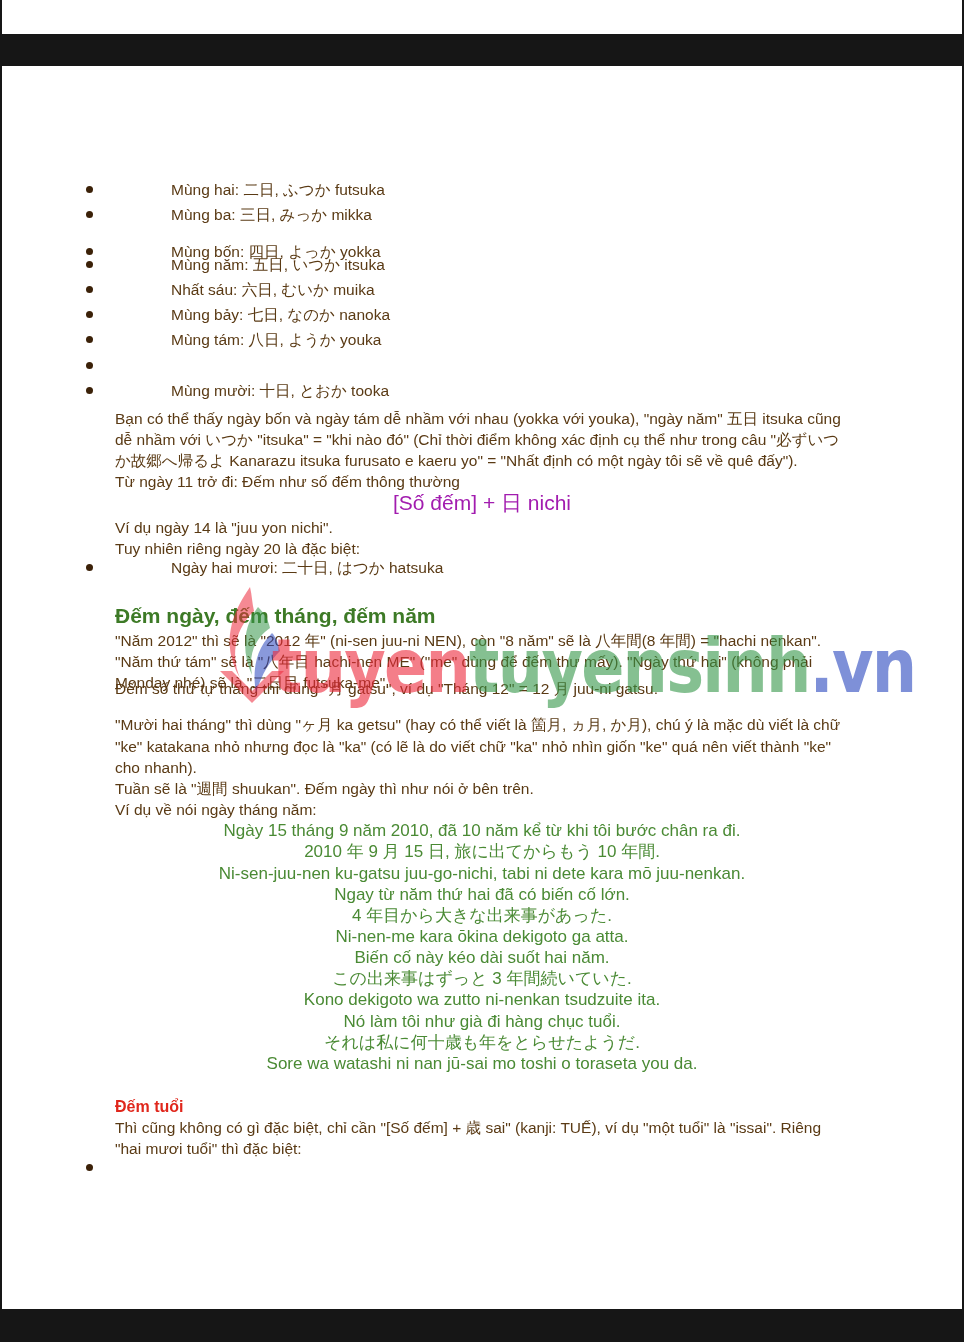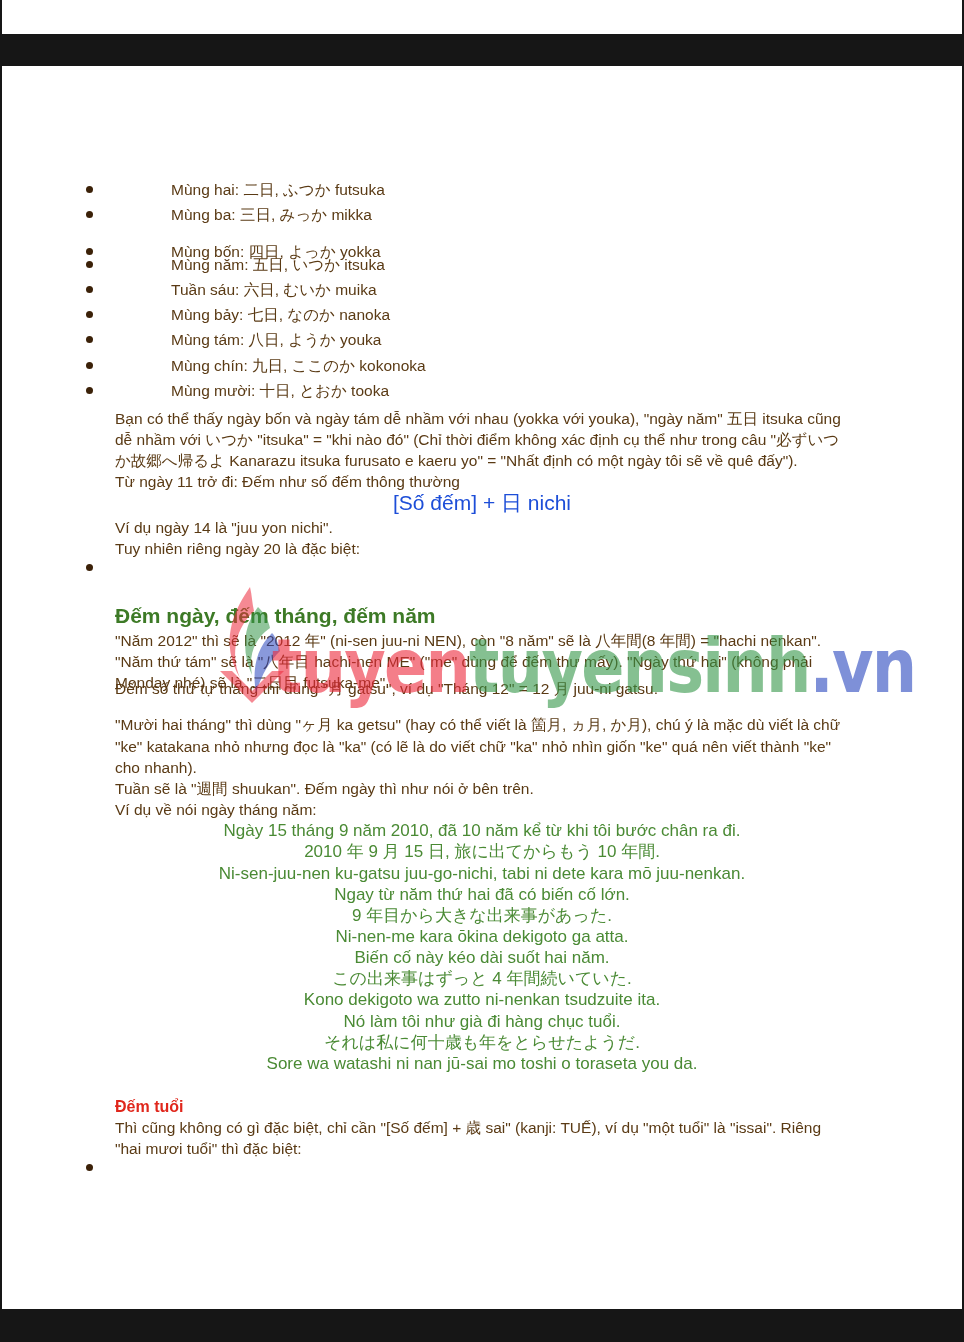--- a/index.html
+++ b/index.html
@@ -10,21 +10,21 @@
   }
   .frame-left { position: absolute; left: 0; top: 0; width: 2px; height: 1342px; background: #161616; }
   .frame-right { position: absolute; right: 0; top: 0; width: 2px; height: 1342px; background: #161616; }
   .bar-top { position: absolute; left: 0; top: 34px; width: 964px; height: 32px; background: #161616; }
   .bar-bottom { position: absolute; left: 0; top: 1309px; width: 964px; height: 33px; background: #161616; }
   .page { position: absolute; left: 2px; top: 66px; width: 960px; height: 1243px; background: #fff; }
   .t { position: absolute; left: 115px; font-size: 15.5px; line-height: 21px; color: #5a3a14; white-space: nowrap; }
   .bullet-row { position: absolute; left: 0; width: 900px; height: 21px; font-size: 15.5px; line-height: 21px; color: #5a3a14; text-align: right; }
   .bullet-dot { position: absolute; left: 86px; top: 7px; width: 7px; height: 7px; border-radius: 50%; background: #3b2108; }
   .bullet-text { position: absolute; left: 171px; top: 0; white-space: nowrap; }
-  .formula { position: absolute; left: 393px; top: 490px; font-size: 21px; line-height: 26px; color: #1d4ed8; white-space: nowrap; }
+  .formula { position: absolute; left: 393px; top: 490px; font-size: 21px; line-height: 26px; color: #a21caf; white-space: nowrap; }
   .h2 { position: absolute; left: 115px; top: 602px; font-size: 21px; font-weight: bold; color: #3d7a26; white-space: nowrap; line-height: 28px; }
   .h3 { position: absolute; left: 115px; top: 1096px; font-size: 16px; font-weight: bold; color: #e0271c; white-space: nowrap; line-height: 21px; }
   .center-line { position: absolute; left: 0; width: 964px; text-align: center; font-size: 17px; line-height: 21px; color: #4a8a34; white-space: nowrap; }
 
   .watermark { position: absolute; left: 212px; top: 583px; width: 480px; height: 130px; pointer-events: none; }
   .wm-text { position: absolute; left: 60px; top: 38px; font-size: 74px; font-weight: bold; line-height: 90px; letter-spacing: -2px; white-space: nowrap; font-family: "DejaVu Sans", sans-serif; transform: scaleX(0.86); transform-origin: left; }
   .wm-red { color: rgba(236, 40, 58, 0.6); }
   .wm-green { color: rgba(52, 150, 72, 0.6); }
   .wm-blue { color: rgba(40, 70, 190, 0.6); }
 </style>
@@ -49,75 +49,75 @@
   <div class="bullet-row" style="top:241px">
       <span class="bullet-dot"></span>
       <span class="bullet-text">Mùng bốn: 四日, よっか yokka</span>
     </div>
   <div class="bullet-row" style="top:254px">
       <span class="bullet-dot"></span>
       <span class="bullet-text">Mùng năm: 五日, いつか itsuka</span>
     </div>
   <div class="bullet-row" style="top:279px">
       <span class="bullet-dot"></span>
-      <span class="bullet-text">Tuần sáu: 六日, むいか muika</span>
+      <span class="bullet-text">Nhất sáu: 六日, むいか muika</span>
     </div>
   <div class="bullet-row" style="top:304px">
       <span class="bullet-dot"></span>
       <span class="bullet-text">Mùng bảy: 七日, なのか nanoka</span>
     </div>
   <div class="bullet-row" style="top:329px">
       <span class="bullet-dot"></span>
       <span class="bullet-text">Mùng tám: 八日, ようか youka</span>
     </div>
   <div class="bullet-row" style="top:355px">
       <span class="bullet-dot"></span>
-      <span class="bullet-text">Mùng chín: 九日, ここのか kokonoka</span>
     </div>
   <div class="bullet-row" style="top:380px">
       <span class="bullet-dot"></span>
       <span class="bullet-text">Mùng mười: 十日, とおか tooka</span>
     </div>
 </div>
 
 <div class="t" style="top:408px">Bạn có thể thấy ngày bốn và ngày tám dễ nhầm với nhau (yokka với youka), "ngày năm" 五日 itsuka cũng</div>
 <div class="t" style="top:429px">dễ nhầm với いつか "itsuka" = "khi nào đó" (Chỉ thời điểm không xác định cụ thể như trong câu "必ずいつ</div>
 <div class="t" style="top:450px">か故郷へ帰るよ Kanarazu itsuka furusato e kaeru yo" = "Nhất định có một ngày tôi sẽ về quê đấy").</div>
 <div class="t" style="top:471px">Từ ngày 11 trở đi: Đếm như số đếm thông thường</div>
 
 <div class="formula">[Số đếm] + 日 nichi</div>
 
 <div class="t" style="top:517px">Ví dụ ngày 14 là "juu yon nichi".</div>
 <div class="t" style="top:538px">Tuy nhiên riêng ngày 20 là đặc biệt:</div>
 
 <div class="bullet-row" style="top:557px">
     <span class="bullet-dot"></span>
+    <span class="bullet-text">Ngày hai mươi: 二十日, はつか hatsuka</span>
   </div>
 
 <div class="h2">Đếm ngày, đếm tháng, đếm năm</div>
 
 <div class="t" style="top:630px">"Năm 2012" thì sẽ là "2012 年" (ni-sen juu-ni NEN), còn "8 năm" sẽ là 八年間(8 年間) = "hachi nenkan".</div>
 <div class="t" style="top:651px">"Năm thứ tám" sẽ là "八年目 hachi-nen ME" ("me" dùng để đếm thư mấy). "Ngày thứ hai" (không phải</div>
 <div class="t" style="top:672px">Monday nhé) sẽ là "二日目 futsuka-me".</div>
 <div class="t" style="top:678px">Đếm số thứ tự tháng thì dùng "月 gatsu", ví dụ "Tháng 12" = 12 月 juu-ni gatsu.</div>
 <div class="t" style="top:714px">"Mười hai tháng" thì dùng "ヶ月 ka getsu" (hay có thể viết là 箇月, ヵ月, か月), chú ý là mặc dù viết là chữ</div>
 <div class="t" style="top:736px">"ke" katakana nhỏ nhưng đọc là "ka" (có lẽ là do viết chữ "ka" nhỏ nhìn giốn "ke" quá nên viết thành "ke"</div>
 <div class="t" style="top:757px">cho nhanh).</div>
 <div class="t" style="top:778px">Tuần sẽ là "週間 shuukan". Đếm ngày thì như nói ở bên trên.</div>
 <div class="t" style="top:799px">Ví dụ về nói ngày tháng năm:</div>
 
 <div>
   <div class="center-line" style="top:820px">Ngày 15 tháng 9 năm 2010, đã 10 năm kể từ khi tôi bước chân ra đi.</div>
   <div class="center-line" style="top:841px">2010 年 9 月 15 日, 旅に出てからもう 10 年間.</div>
   <div class="center-line" style="top:863px">Ni-sen-juu-nen ku-gatsu juu-go-nichi, tabi ni dete kara mō juu-nenkan.</div>
   <div class="center-line" style="top:884px">Ngay từ năm thứ hai đã có biến cố lớn.</div>
-  <div class="center-line" style="top:905px">9 年目から大きな出来事があった.</div>
+  <div class="center-line" style="top:905px">4 年目から大きな出来事があった.</div>
   <div class="center-line" style="top:926px">Ni-nen-me kara ōkina dekigoto ga atta.</div>
   <div class="center-line" style="top:947px">Biến cố này kéo dài suốt hai năm.</div>
-  <div class="center-line" style="top:968px">この出来事はずっと 4 年間続いていた.</div>
+  <div class="center-line" style="top:968px">この出来事はずっと 3 年間続いていた.</div>
   <div class="center-line" style="top:989px">Kono dekigoto wa zutto ni-nenkan tsudzuite ita.</div>
   <div class="center-line" style="top:1011px">Nó làm tôi như già đi hàng chục tuổi.</div>
   <div class="center-line" style="top:1032px">それは私に何十歳も年をとらせたようだ.</div>
   <div class="center-line" style="top:1053px">Sore wa watashi ni nan jū-sai mo toshi o toraseta you da.</div>
 </div>
 
 <div class="h3">Đếm tuổi</div>
 <div class="t" style="top:1117px">Thì cũng không có gì đặc biệt, chỉ cần "[Số đếm] + 歳 sai" (kanji: TUẾ), ví dụ "một tuổi" là "issai". Riêng</div>
 <div class="t" style="top:1138px">"hai mươi tuổi" thì đặc biệt:</div>
 <div class="bullet-row" style="top:1157px">

